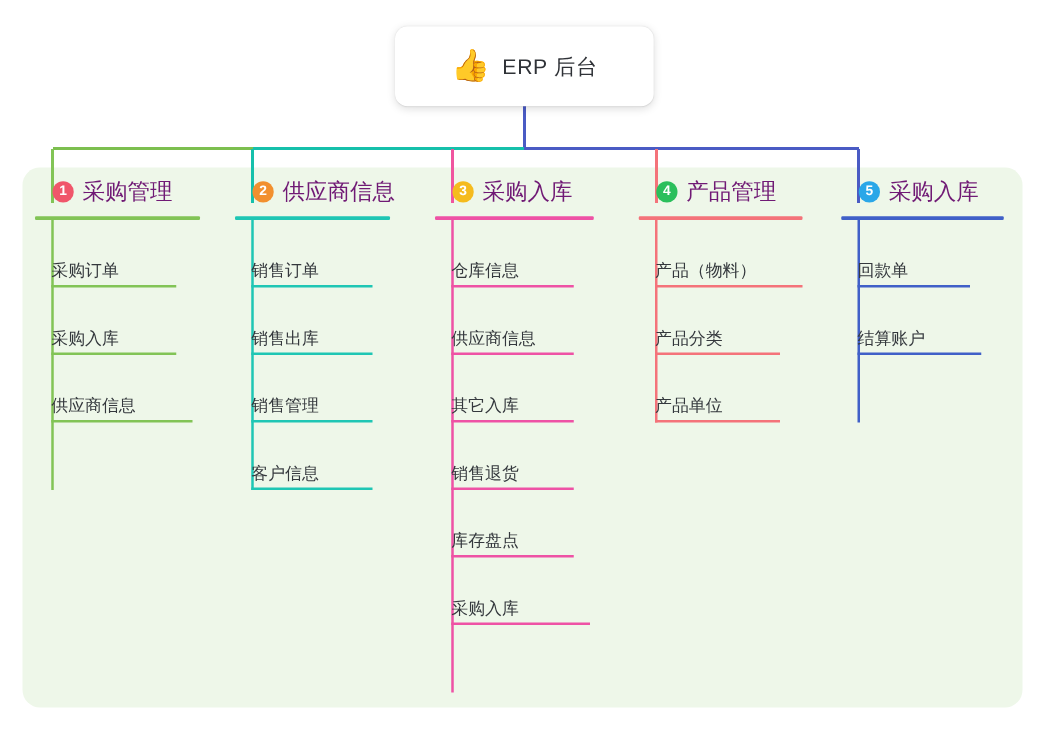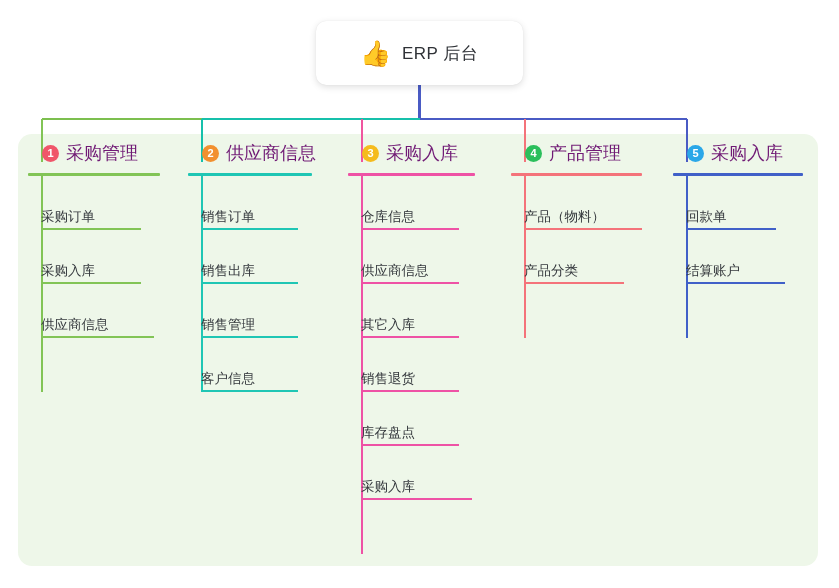--- a/index.html
+++ b/index.html
@@ -262,20 +262,24 @@
         <div class="branch">
           <div class="spine" style="background: rgb(244, 115, 122); height: 162px;"></div>
           <div class="item">
             <span class="item-label">产品（物料）</span>
             <div class="item-rule" style="background: rgb(244, 115, 122); width: 118px;"></div>
           </div>
           <div class="item">
             <span class="item-label">产品分类</span>
             <div class="item-rule" style="background: rgb(244, 115, 122); width: 100px;"></div>
           </div>
+          <div class="item">
+            <span class="item-label">产品单位</span>
+            <div class="item-rule" style="background: rgb(244, 115, 122); width: 100px;"></div>
+          </div>
         </div>
       </div>
       <div class="col col-4" style="left: 673px;">
         <div class="col-head">
           <span class="badge" style="background: rgb(42, 167, 232);">5</span>
           <span class="col-title">采购入库</span>
         </div>
         <div class="head-rule" style="background: rgb(64, 96, 200); width: 130px;"></div>
         <div class="branch">
           <div class="spine" style="background: rgb(64, 96, 200); height: 162px;"></div>

